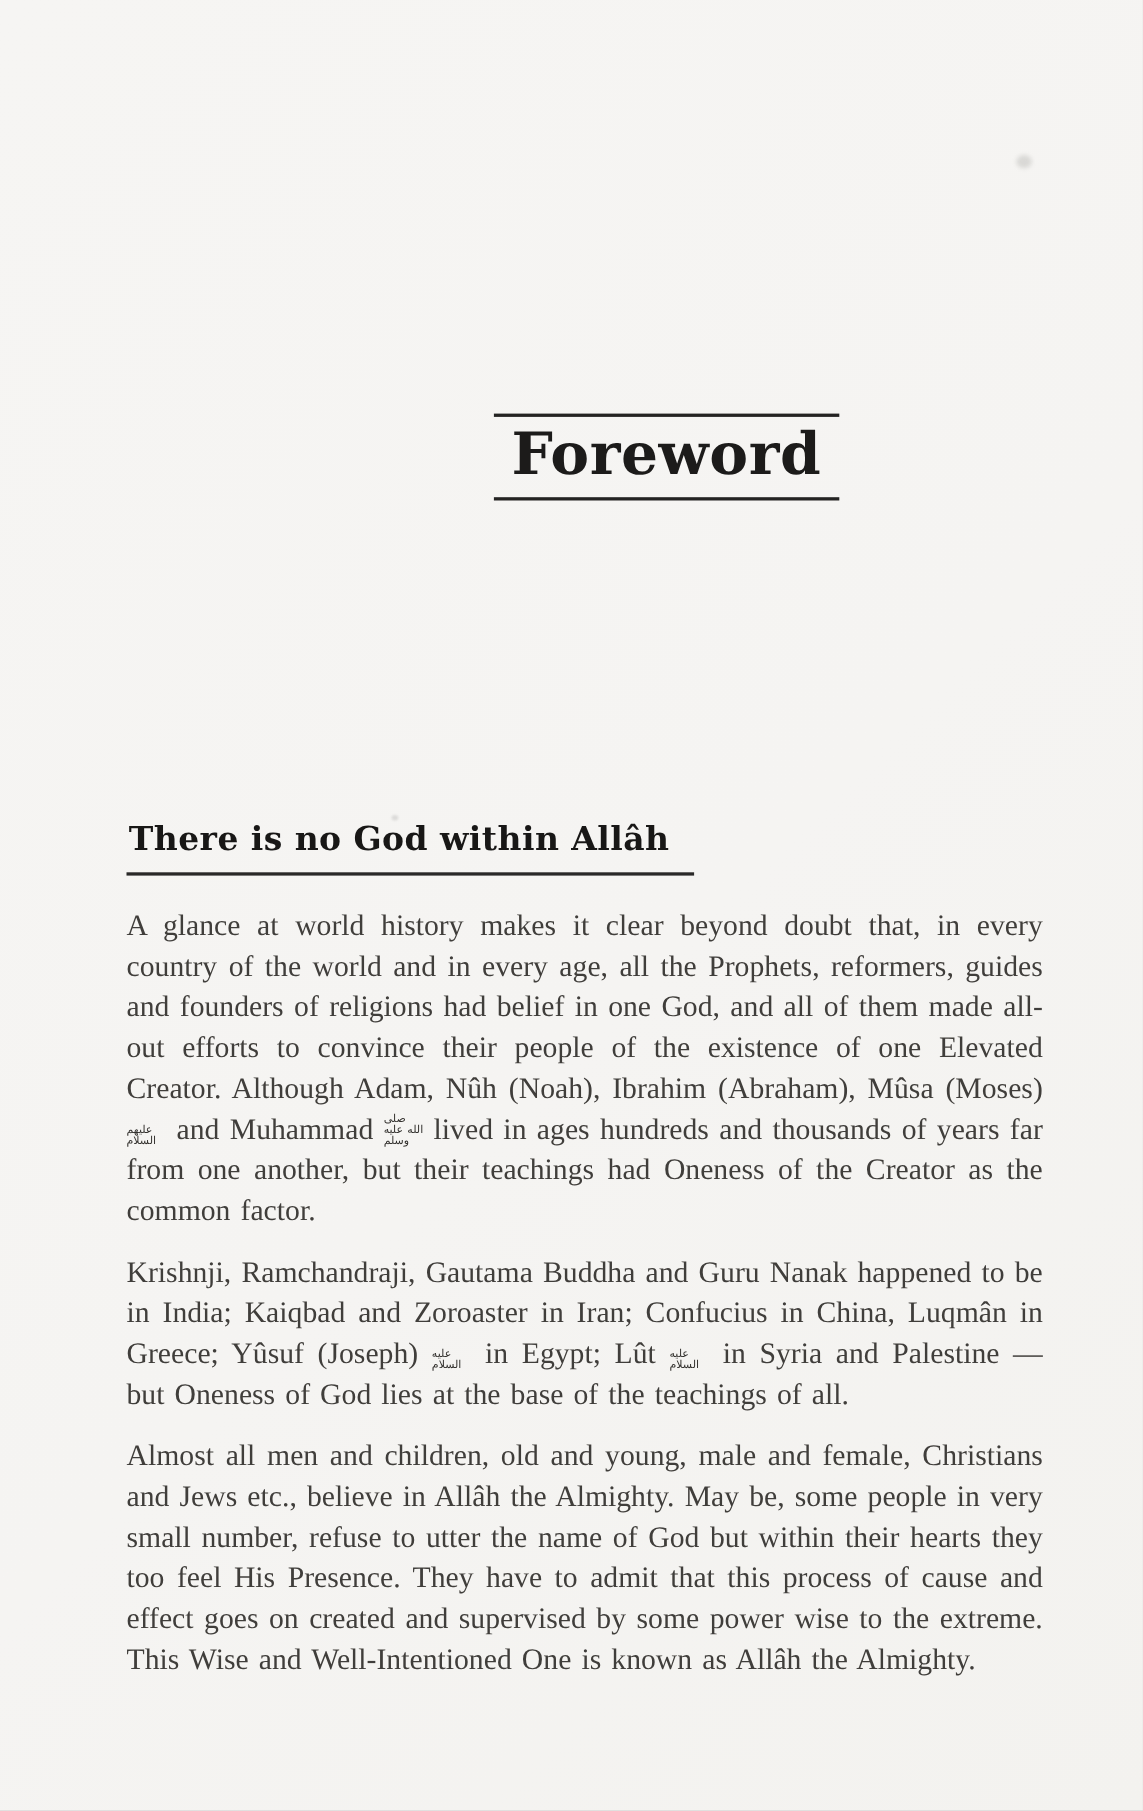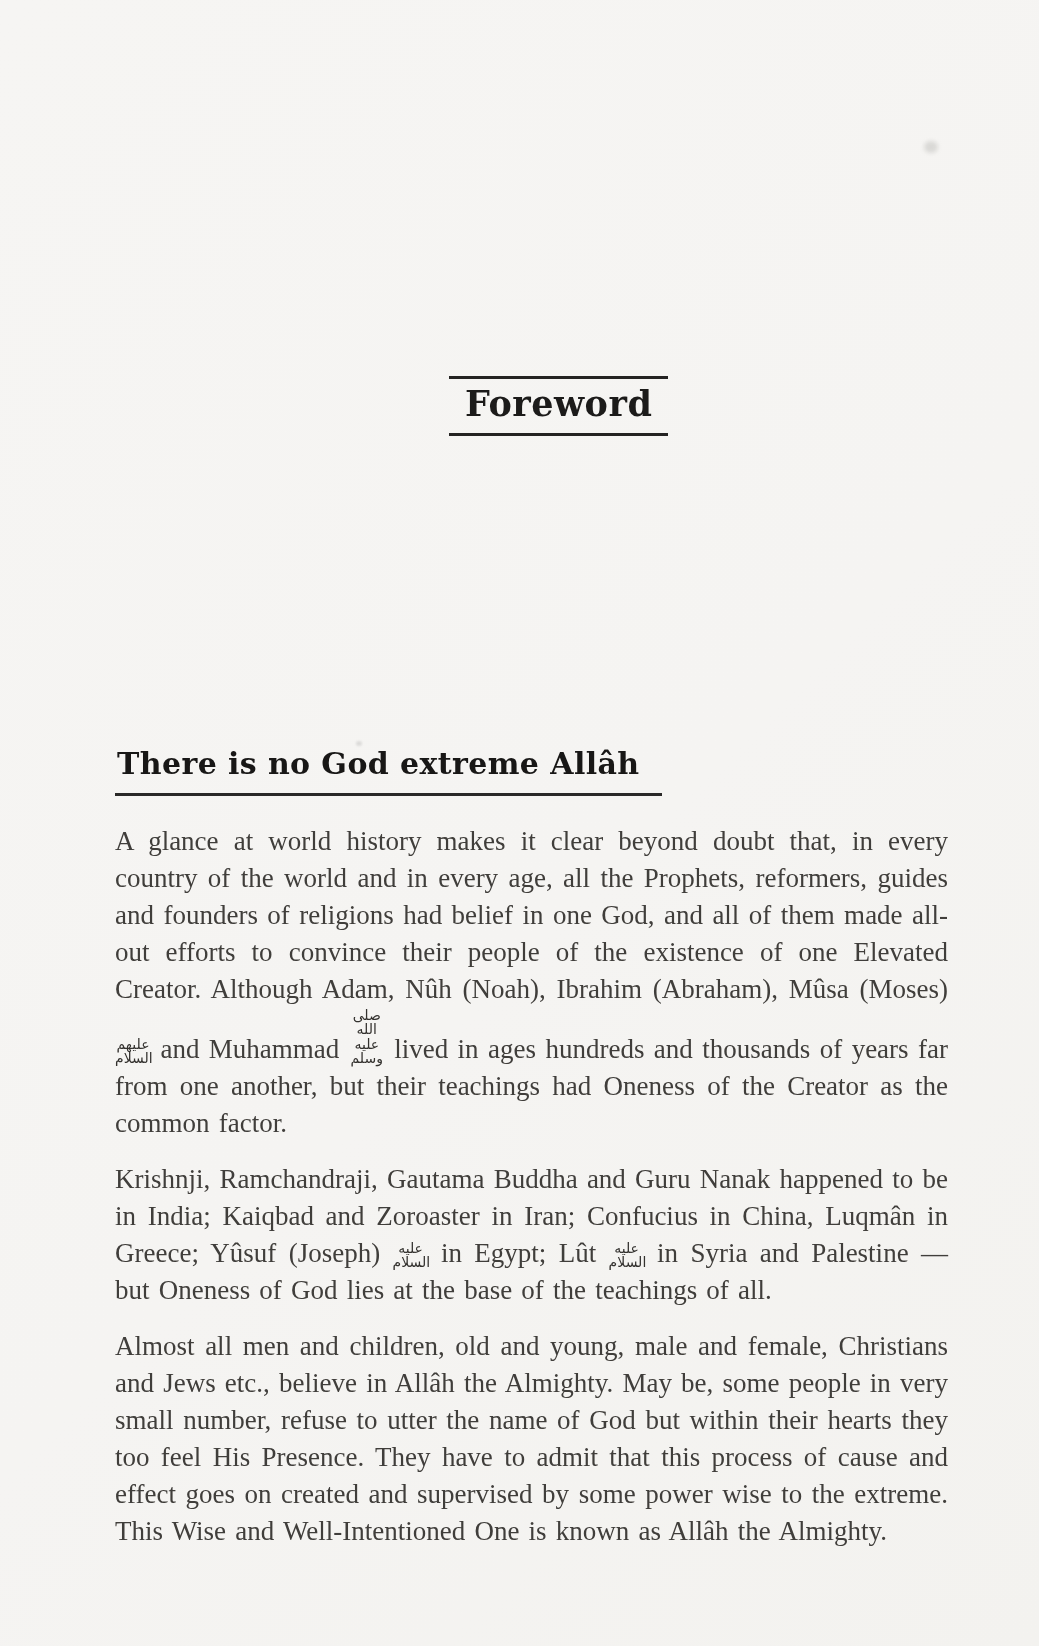--- a/index.html
+++ b/index.html
@@ -23,21 +23,21 @@
     left: 449px;
   }
   .title {
     margin: 0;
     display: inline-block;
     border-top: 3px solid #242322;
     border-bottom: 3px solid #242322;
     padding: 7px 16px 10px 16px;
     font-family: "DejaVu Serif", serif;
     font-weight: bold;
-    font-size: 35px;
+    font-size: 53px;
     line-height: 1.05;
     letter-spacing: 0.5px;
     color: #1c1b1a;
   }
   
   .content {
     position: absolute;
     left: 115px;
     top: 747px;
     width: 833px;
@@ -62,23 +62,22 @@
     text-align: justify;
     color: #403e3b;
     word-spacing: 0.09em;
   }
   .body-text p:last-child { margin-bottom: 16px; }
   
   .hon {
     display: inline-block;
     width: 36px;
     font-family: "DejaVu Sans", sans-serif;
-    font-size: 14px;
+    font-size: 10px;
     line-height: 1.02;
-    text-align: center;
     vertical-align: -5px;
     color: #33312e;
     word-spacing: 0;
     letter-spacing: 0;
   }
   
   .speck {
     position: absolute;
     border-radius: 50%;
     background: rgba(90, 88, 84, 0.16);
@@ -89,21 +88,21 @@
 </head>
 <body>
 
 <div class="page">
 
   <div class="title-wrap">
     <h1 class="title">Foreword</h1>
   </div>
 
   <div class="content">
-    <h2 class="heading">There is no God extreme Allâh</h2>
+    <h2 class="heading">There is no God within Allâh</h2>
 
     <div class="body-text" id="body-text">
         <p>A glance at world history makes it clear beyond doubt that, in every country of the world and in every age, all the Prophets, reformers, guides and founders of religions had belief in one God, and all of them made all-out efforts to convince their people of the existence of one Elevated Creator. Although Adam, Nûh (Noah), Ibrahim (Abraham), Mûsa (Moses) <span class="hon">عليهم السلام</span> and Muhammad <span class="hon">صلى الله عليه وسلم</span> lived in ages hundreds and thousands of years far from one another, but their teachings had Oneness of the Creator as the common factor.</p>
         <p>Krishnji, Ramchandraji, Gautama Buddha and Guru Nanak happened to be in India; Kaiqbad and Zoroaster in Iran; Confucius in China, Luqmân in Greece; Yûsuf (Joseph) <span class="hon">عليه السلام</span> in Egypt; Lût <span class="hon">عليه السلام</span> in Syria and Palestine — but Oneness of God lies at the base of the teachings of all.</p>
         <p>Almost all men and children, old and young, male and female, Christians and Jews etc., believe in Allâh the Almighty. May be, some people in very small number, refuse to utter the name of God but within their hearts they too feel His Presence. They have to admit that this process of cause and effect goes on created and supervised by some power wise to the extreme. This Wise and Well-Intentioned One is known as Allâh the Almighty.</p>
       </div>
   </div>
 
   <div class="speck speck-1"></div>
   <div class="speck speck-2"></div>

